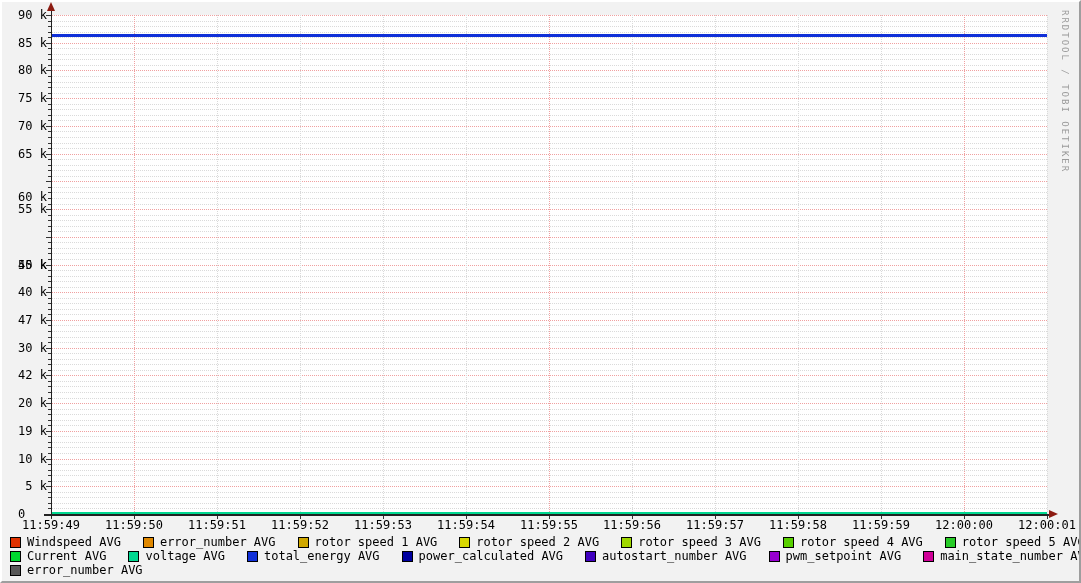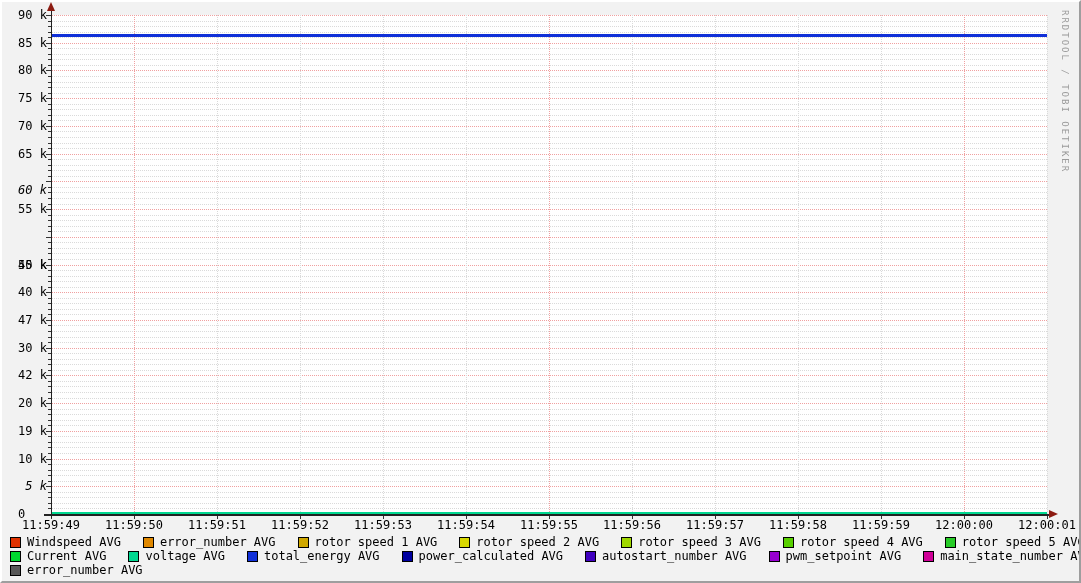--- a/index.html
+++ b/index.html
@@ -254,32 +254,32 @@
   <div id="xaxis"></div>
   <div id="yarrow"></div>
   <div id="xarrow"></div>
   <div id="ylabels">
       <div class="ylab" style="top: 6px;">90 k</div>
       <div class="ylab" style="top: 33.7222px;">85 k</div>
       <div class="ylab" style="top: 61.4444px;">80 k</div>
       <div class="ylab" style="top: 89.1667px;">75 k</div>
       <div class="ylab" style="top: 116.889px;">70 k</div>
       <div class="ylab" style="top: 144.611px;">65 k</div>
-      <div class="ylab" style="top: 181px; font-style: italic;">60 k</div>
+      <div class="ylab" style="top: 188px;">60 k</div>
       <div class="ylab" style="top: 200.056px;">55 k</div>
       <div class="ylab" style="top: 227.778px; margin-top: 28px;">50 k</div>
       <div class="ylab" style="top: 255.5px;">45 k</div>
       <div class="ylab" style="top: 283.222px;">40 k</div>
       <div class="ylab" style="top: 310.944px;">47 k</div>
       <div class="ylab" style="top: 338.667px;">30 k</div>
       <div class="ylab" style="top: 366.389px;">42 k</div>
       <div class="ylab" style="top: 394.111px;">20 k</div>
       <div class="ylab" style="top: 421.833px;">19 k</div>
       <div class="ylab" style="top: 449.556px;">10 k</div>
-      <div class="ylab" style="top: 477.278px; font-style: italic;">5 k</div>
+      <div class="ylab" style="top: 477.278px;">5 k</div>
       <div class="ylab" style="top: 505px;">0   </div>
     </div>
   <div id="xlabels">
       <div class="xlab" style="left: 7px;">11:59:49</div>
       <div class="xlab" style="left: 90px;">11:59:50</div>
       <div class="xlab" style="left: 173px;">11:59:51</div>
       <div class="xlab" style="left: 256px;">11:59:52</div>
       <div class="xlab" style="left: 339px;">11:59:53</div>
       <div class="xlab" style="left: 422px;">11:59:54</div>
       <div class="xlab" style="left: 505px;">11:59:55</div>

